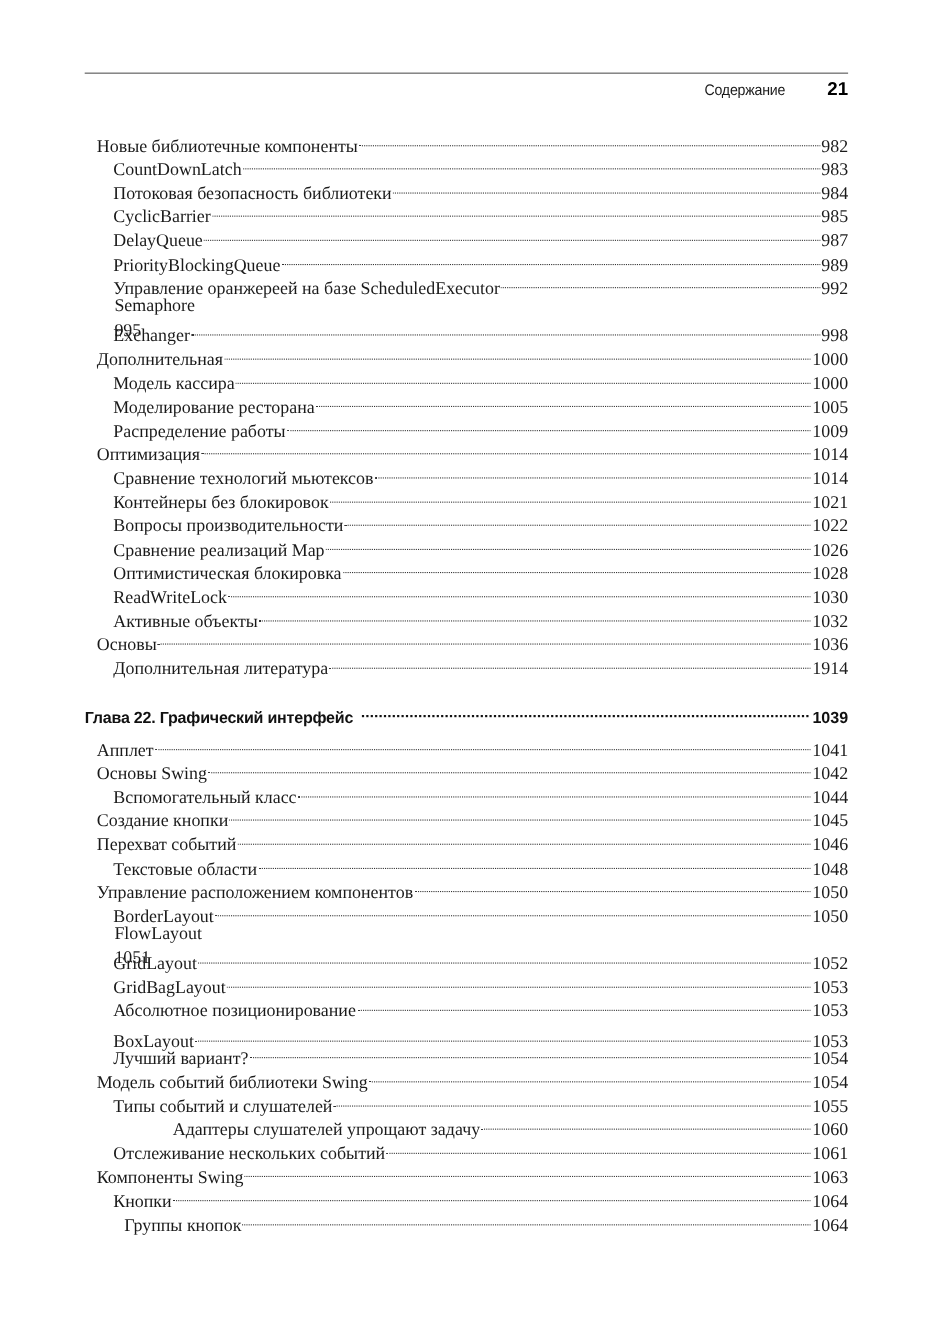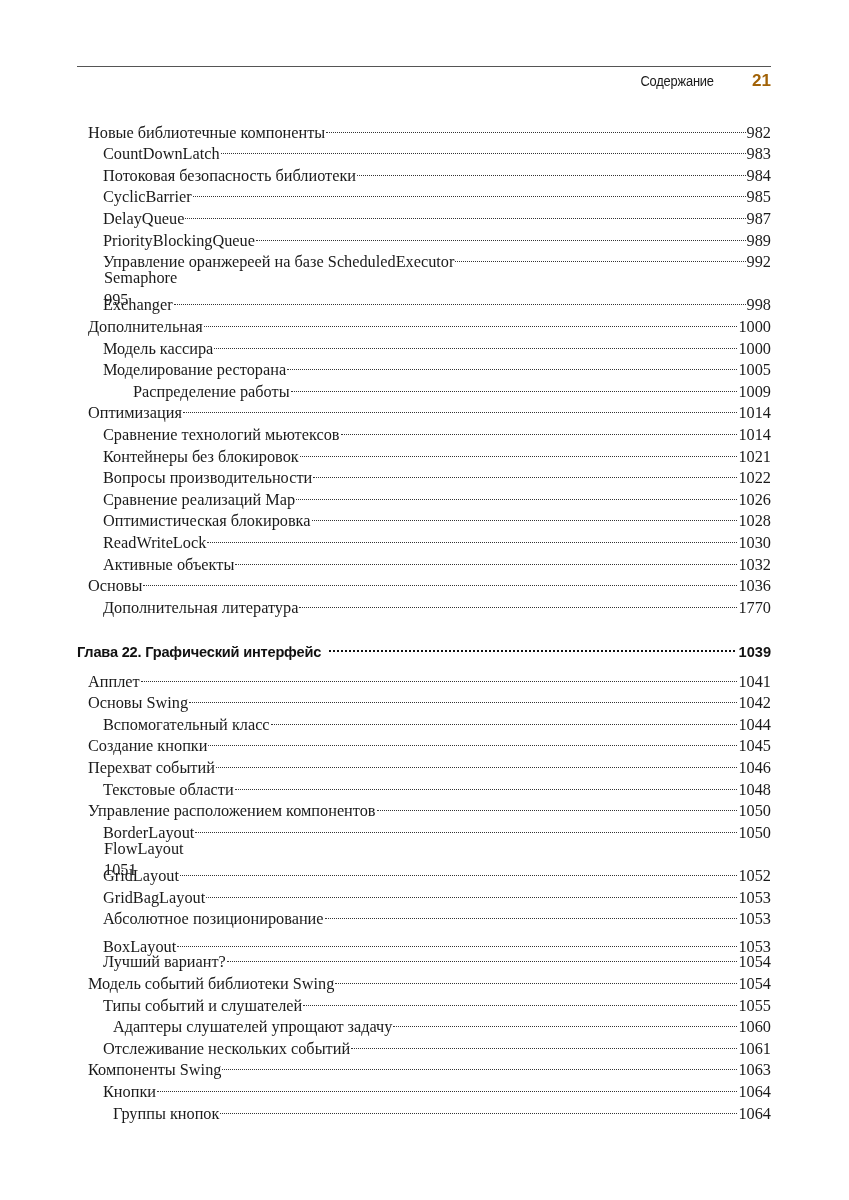--- a/index.html
+++ b/index.html
@@ -35,21 +35,21 @@
       font-size: 14px;
       letter-spacing: -0.2px;
       color: #1a1a1a;
       margin-right: 38px;
       transform: scaleX(0.92);
       transform-origin: right center;
     }
     .running-head .pageno {
       font-size: 17px;
       font-weight: bold;
-      color: #a16207;
+      color: #000000;
     }
     .toc {
       position: absolute;
       left: 0;
       top: 0;
       width: 849px;
     }
     .row {
       position: absolute;
       right: 78px;
@@ -178,21 +178,21 @@
       <div class="row l2" style="top: 332px;">
         <span class="label">Модель кассира</span>
         <span class="dots"></span>
         <span class="page">1000</span>
       </div>
       <div class="row l2" style="top: 353.6px;">
         <span class="label">Моделирование ресторана</span>
         <span class="dots"></span>
         <span class="page">1005</span>
       </div>
-      <div class="row l2" style="top: 375.2px; margin-left: 30px;">
+      <div class="row l2" style="top: 375.2px;">
         <span class="label">Распределение работы</span>
         <span class="dots"></span>
         <span class="page">1009</span>
       </div>
       <div class="row l1" style="top: 396.8px;">
         <span class="label">Оптимизация</span>
         <span class="dots"></span>
         <span class="page">1014</span>
       </div>
       <div class="row l2" style="top: 418.4px;">
@@ -231,21 +231,21 @@
         <span class="page">1032</span>
       </div>
       <div class="row l1" style="top: 569.6px;">
         <span class="label">Основы</span>
         <span class="dots"></span>
         <span class="page">1036</span>
       </div>
       <div class="row l2" style="top: 591.2px;">
         <span class="label">Дополнительная литература</span>
         <span class="dots"></span>
-        <span class="page">1770</span>
+        <span class="page">1914</span>
       </div>
     </div>
 
   <div class="chapter">
     <span class="label">Глава 22. Графический интерфейс</span>
     <span class="dots"></span>
     <span class="page">1039</span>
   </div>
 
   <div id="toc-part2">
@@ -322,21 +322,21 @@
       <div class="row l1" style="top: 967.4px;">
         <span class="label">Модель событий библиотеки Swing</span>
         <span class="dots"></span>
         <span class="page">1054</span>
       </div>
       <div class="row l2" style="top: 989px;">
         <span class="label">Типы событий и слушателей</span>
         <span class="dots"></span>
         <span class="page">1055</span>
       </div>
-      <div class="row l3" style="top: 1010.6px;">
+      <div class="row l3" style="top: 1010.6px; margin-left: 44px;">
         <span class="label">Адаптеры слушателей упрощают задачу</span>
         <span class="dots"></span>
         <span class="page">1060</span>
       </div>
       <div class="row l2" style="top: 1032.2px;">
         <span class="label">Отслеживание нескольких событий</span>
         <span class="dots"></span>
         <span class="page">1061</span>
       </div>
       <div class="row l1" style="top: 1053.8px;">

